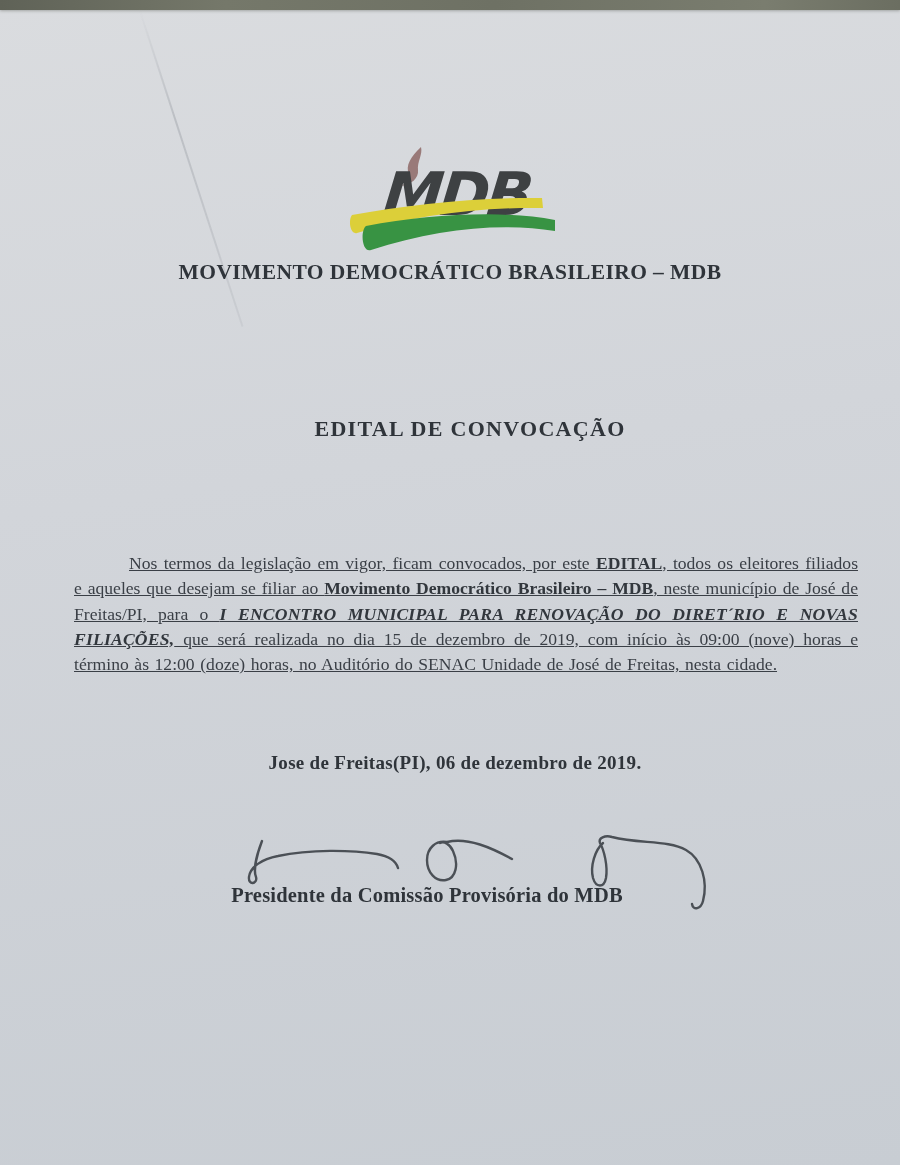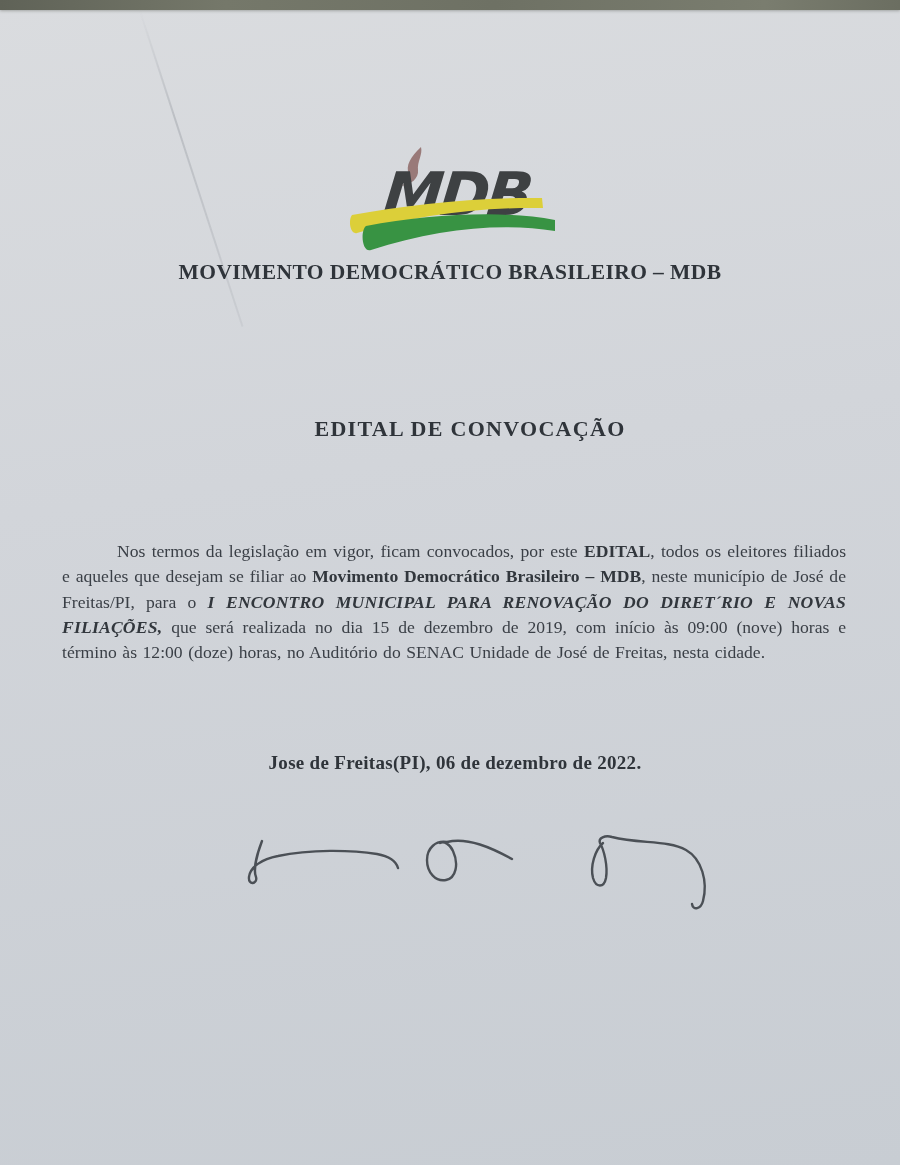--- a/index.html
+++ b/index.html
@@ -21,23 +21,23 @@
   .logo{position:absolute;left:345px;top:145px;width:215px;height:112px;}
   .org-header{
     position:absolute;top:257px;left:0;width:900px;text-align:center;
     font-weight:bold;font-size:21.5px;line-height:31px;letter-spacing:.4px;color:#2f343a;
   }
   .doc-title{
     position:absolute;top:416px;left:0;width:900px;text-align:center;
     font-weight:bold;font-size:22px;letter-spacing:1.3px;color:#2f343a;margin-left:20px;
   }
   .body-par{
-    position:absolute;top:539px;left:62px;width:784px;margin:0;
+    position:absolute;top:539px;left:62px;width:784px;margin:12px;
     font-size:17.6px;line-height:25.3px;color:#3a3f46;
-    text-align:justify;text-indent:55px;word-spacing:1.2px;
+    text-align:justify;text-indent:55px;word-spacing:1.2px;text-decoration:underline;
   }
   .body-par .b{font-weight:bold;color:#32373d;}
   .body-par .bi{font-weight:bold;font-style:italic;color:#32373d;letter-spacing:.2px;}
   .dateline{
     position:absolute;top:752px;left:10px;width:890px;text-align:center;
     font-weight:bold;font-size:19px;color:#2f343a;letter-spacing:.3px;
   }
   .signature{position:absolute;left:240px;top:828px;width:480px;height:92px;}
   .signer{
     position:absolute;top:882px;left:0;width:854px;text-align:center;color:#2f343a;
@@ -59,22 +59,23 @@
 </svg>
 
 <div class="org-header">
   <div>MOVIMENTO DEMOCRÁTICO BRASILEIRO – MDB</div>
 </div>
 
 <div class="doc-title">EDITAL DE CONVOCAÇÃO</div>
 
 <p class="body-par"><span>Nos termos da legislação em vigor, ficam convocados, por este </span><span class="b">EDITAL</span><span>, todos os eleitores filiados e aqueles que desejam se filiar ao </span><span class="b">Movimento Democrático Brasileiro – MDB</span><span>, neste município de José de Freitas/PI, para o </span><span class="bi">I ENCONTRO MUNICIPAL PARA RENOVAÇÃO DO DIRET´RIO E NOVAS FILIAÇÕES,</span><span> que será realizada no dia 15 de dezembro de 2019, com início às 09:00 (nove) horas e término às 12:00 (doze) horas, no Auditório do SENAC Unidade de José de Freitas, nesta cidade.</span></p>
 
-<div class="dateline">Jose de Freitas(PI), 06 de dezembro de 2022.</div>
+<div class="dateline">Jose de Freitas(PI), 06 de dezembro de 2019.</div>
 
 <svg class="signature" viewBox="0 0 480 92" fill="none" stroke="#4b5056" stroke-width="2.4" stroke-linecap="round">
   <path d="M22,13 C17,26 13,42 16,49 C18,56 8,58 9,49 C10,39 22,31 38,28 C70,21 112,22 137,26 C148,28 156,33 158,40"></path>
   <path d="M207,14 C228,9 252,20 272,31 M207,14 C196,12 187,20 187,32 C187,45 196,54 206,52 C216,50 219,36 213,23 C210,16 204,13 200,15"></path>
   <path d="M363,15 C355,22 350,38 353,50 C356,60 364,60 366,50 C368,38 364,22 360,15 C358,10 365,7 372,9 C400,16 428,12 446,22 C462,31 468,54 463,73 C461,81 453,83 452,76"></path>
 </svg>
 
 <div class="signer">
+  <div class="role">Presidente da Comissão Provisória do MDB</div>
 </div>
 
 </body></html>

